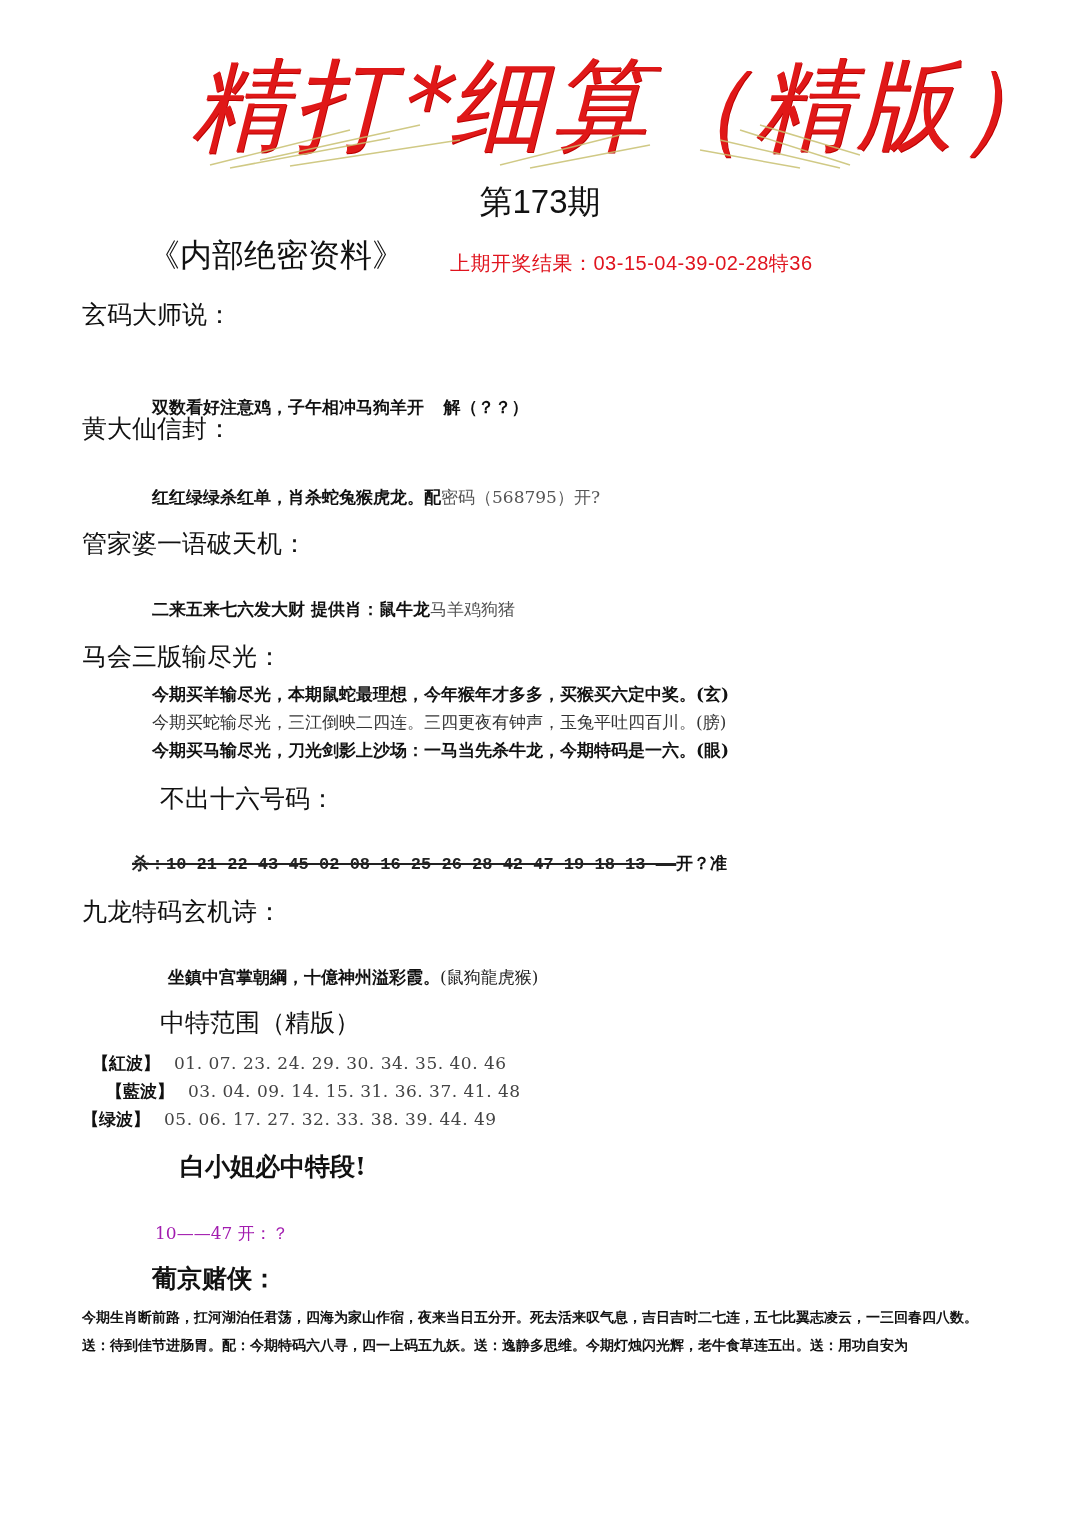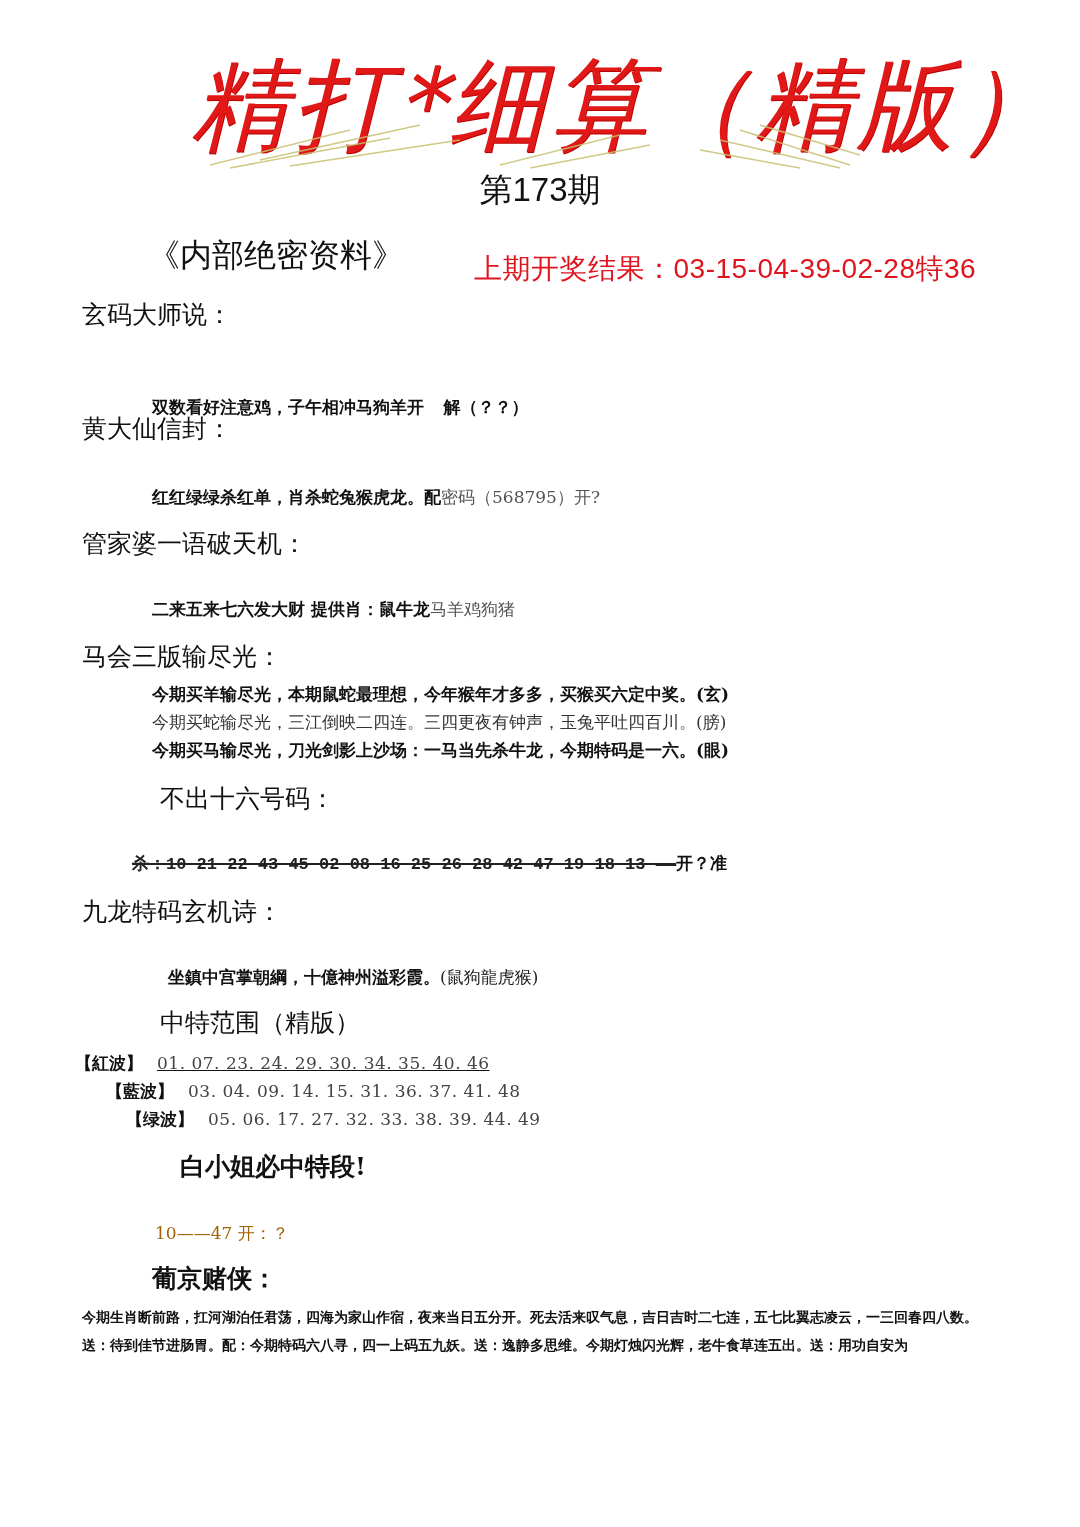--- a/index.html
+++ b/index.html
@@ -18,29 +18,29 @@
       color: #e01818; letter-spacing: 6px;
       transform: skewX(-14deg) scaleY(1.05);
       font-weight: normal;
       text-shadow: 1px 1px 0 #b00;
     }
     .banner-streaks {
       position: absolute; left: 0; top: 60px; width: 660px; height: 60px;
       pointer-events: none;
     }
     .issue {
-      left: 0; width: 1080px; top: 168px; text-align: center;
+      left: 0; width: 1080px; top: 180px; text-align: center;
       font-family: "Liberation Sans", sans-serif; font-size: 33px; color: #111;
     }
     .secret {
       left: 148px; top: 234px; font-family: "DejaVu Serif", serif; font-size: 32px;
     }
     .result {
-      left: 474px; top: 250px; font-family: "Liberation Sans", sans-serif;
-      font-size: 28px; color: #e0141e; letter-spacing: 0.5px;
+      left: 450px; top: 250px; font-family: "Liberation Sans", sans-serif;
+      font-size: 20px; color: #e0141e; letter-spacing: 0.5px;
     }
     .heading {
       font-family: "DejaVu Serif", serif; font-size: 25px; color: #111;
     }
     .line {
       font-family: "DejaVu Serif", serif; font-size: 17px; color: #222;
     }
     .bold { font-weight: bold; color: #111; }
     .light { color: #555; }
     .strike-row { left: 132px; top: 852px; font-size: 17px; font-family: Liberation Mono, monospace; }
@@ -105,27 +105,27 @@
 <div class="abs strike-row">
   <span class="strike">杀：</span><span class="strike">10 21 22 43 45 02 08 16 25 26 28 42 47 19 18 13 ——</span><span class="bold">开？准</span>
 </div>
 
 <div class="abs heading" style="left:82px; top:895px;">九龙特码玄机诗：</div>
 <div class="abs line" style="left:168px; top:966px;">
   <span class="bold">坐鎮中宫掌朝綱，十億神州溢彩霞。</span><span>(鼠狗龍虎猴)</span>
 </div>
 
 <div class="abs heading" style="left:160px; top:1006px;text-align:center;">中特范围（精版）</div>
-<div class="abs wave-row" style="left:75px; top:1052px;text-decoration:underline;">
+<div class="abs wave-row" style="left:92px; top:1052px;">
   <span class="wave-label">【紅波】</span><span class="wave-nums">01. 07. 23. 24. 29. 30. 34. 35. 40. 46</span>
 </div>
 <div class="abs wave-row" style="left:82px; top:1080px;margin-left:24px;">
   <span class="wave-label">【藍波】</span><span class="wave-nums">03. 04. 09. 14. 15. 31. 36. 37. 41. 48</span>
 </div>
-<div class="abs wave-row" style="left:82px; top:1108px;margin-left:44px;">
+<div class="abs wave-row" style="left:82px; top:1108px;">
   <span class="wave-label">【绿波】</span><span class="wave-nums">05. 06. 17. 27. 32. 33. 38. 39. 44. 49</span>
 </div>
 
 <div class="abs heading" style="left:180px; top:1150px; font-weight:bold;">白小姐必中特段!</div>
-<div class="abs line" style="left:155px; top:1222px; color:#a16207;">10——47 开：？</div>
+<div class="abs line" style="left:155px; top:1222px; color:#a21caf;">10——47 开：？</div>
 
 <div class="abs heading" style="left:152px; top:1262px; font-weight:bold;">葡京赌侠：</div>
 <div class="abs para">今期生肖断前路，扛河湖泊任君荡，四海为家山作宿，夜来当日五分开。死去活来叹气息，吉日吉时二七连，五七比翼志凌云，一三回春四八数。送：待到佳节进肠胃。配：今期特码六八寻，四一上码五九妖。送：逸静多思维。今期灯烛闪光辉，老牛食草连五出。送：用功自安为</div>
 
 </body></html>

